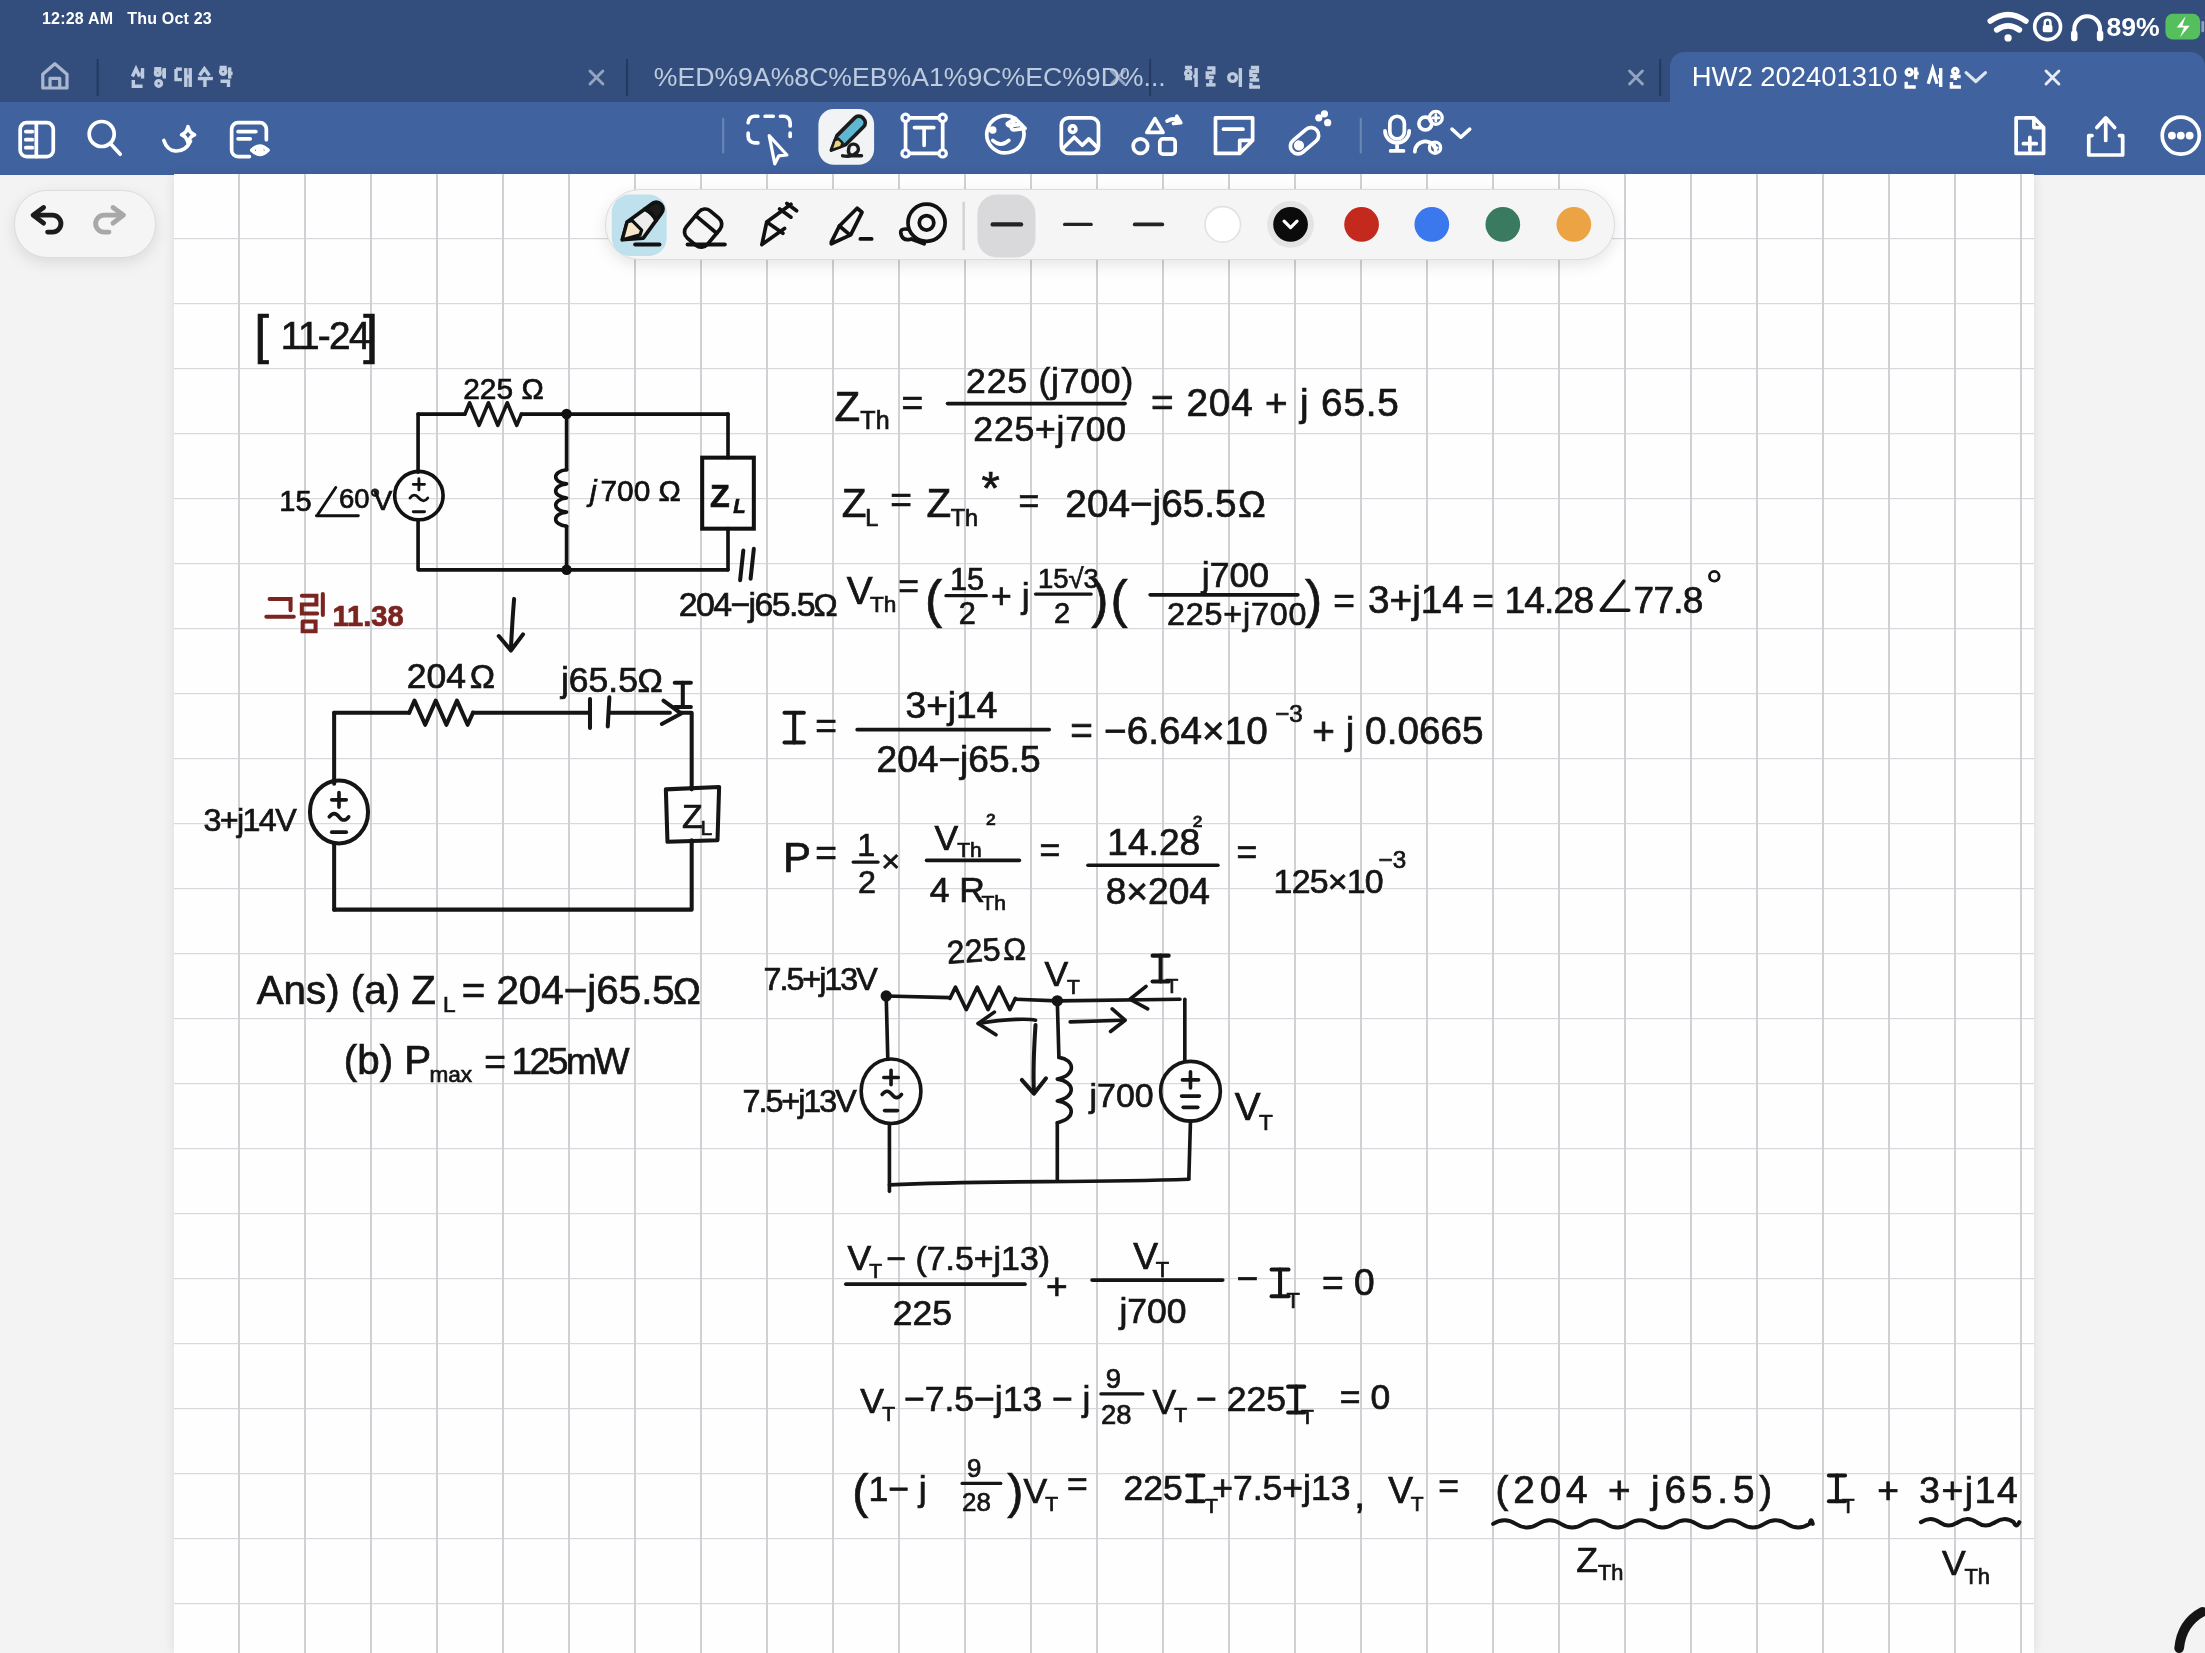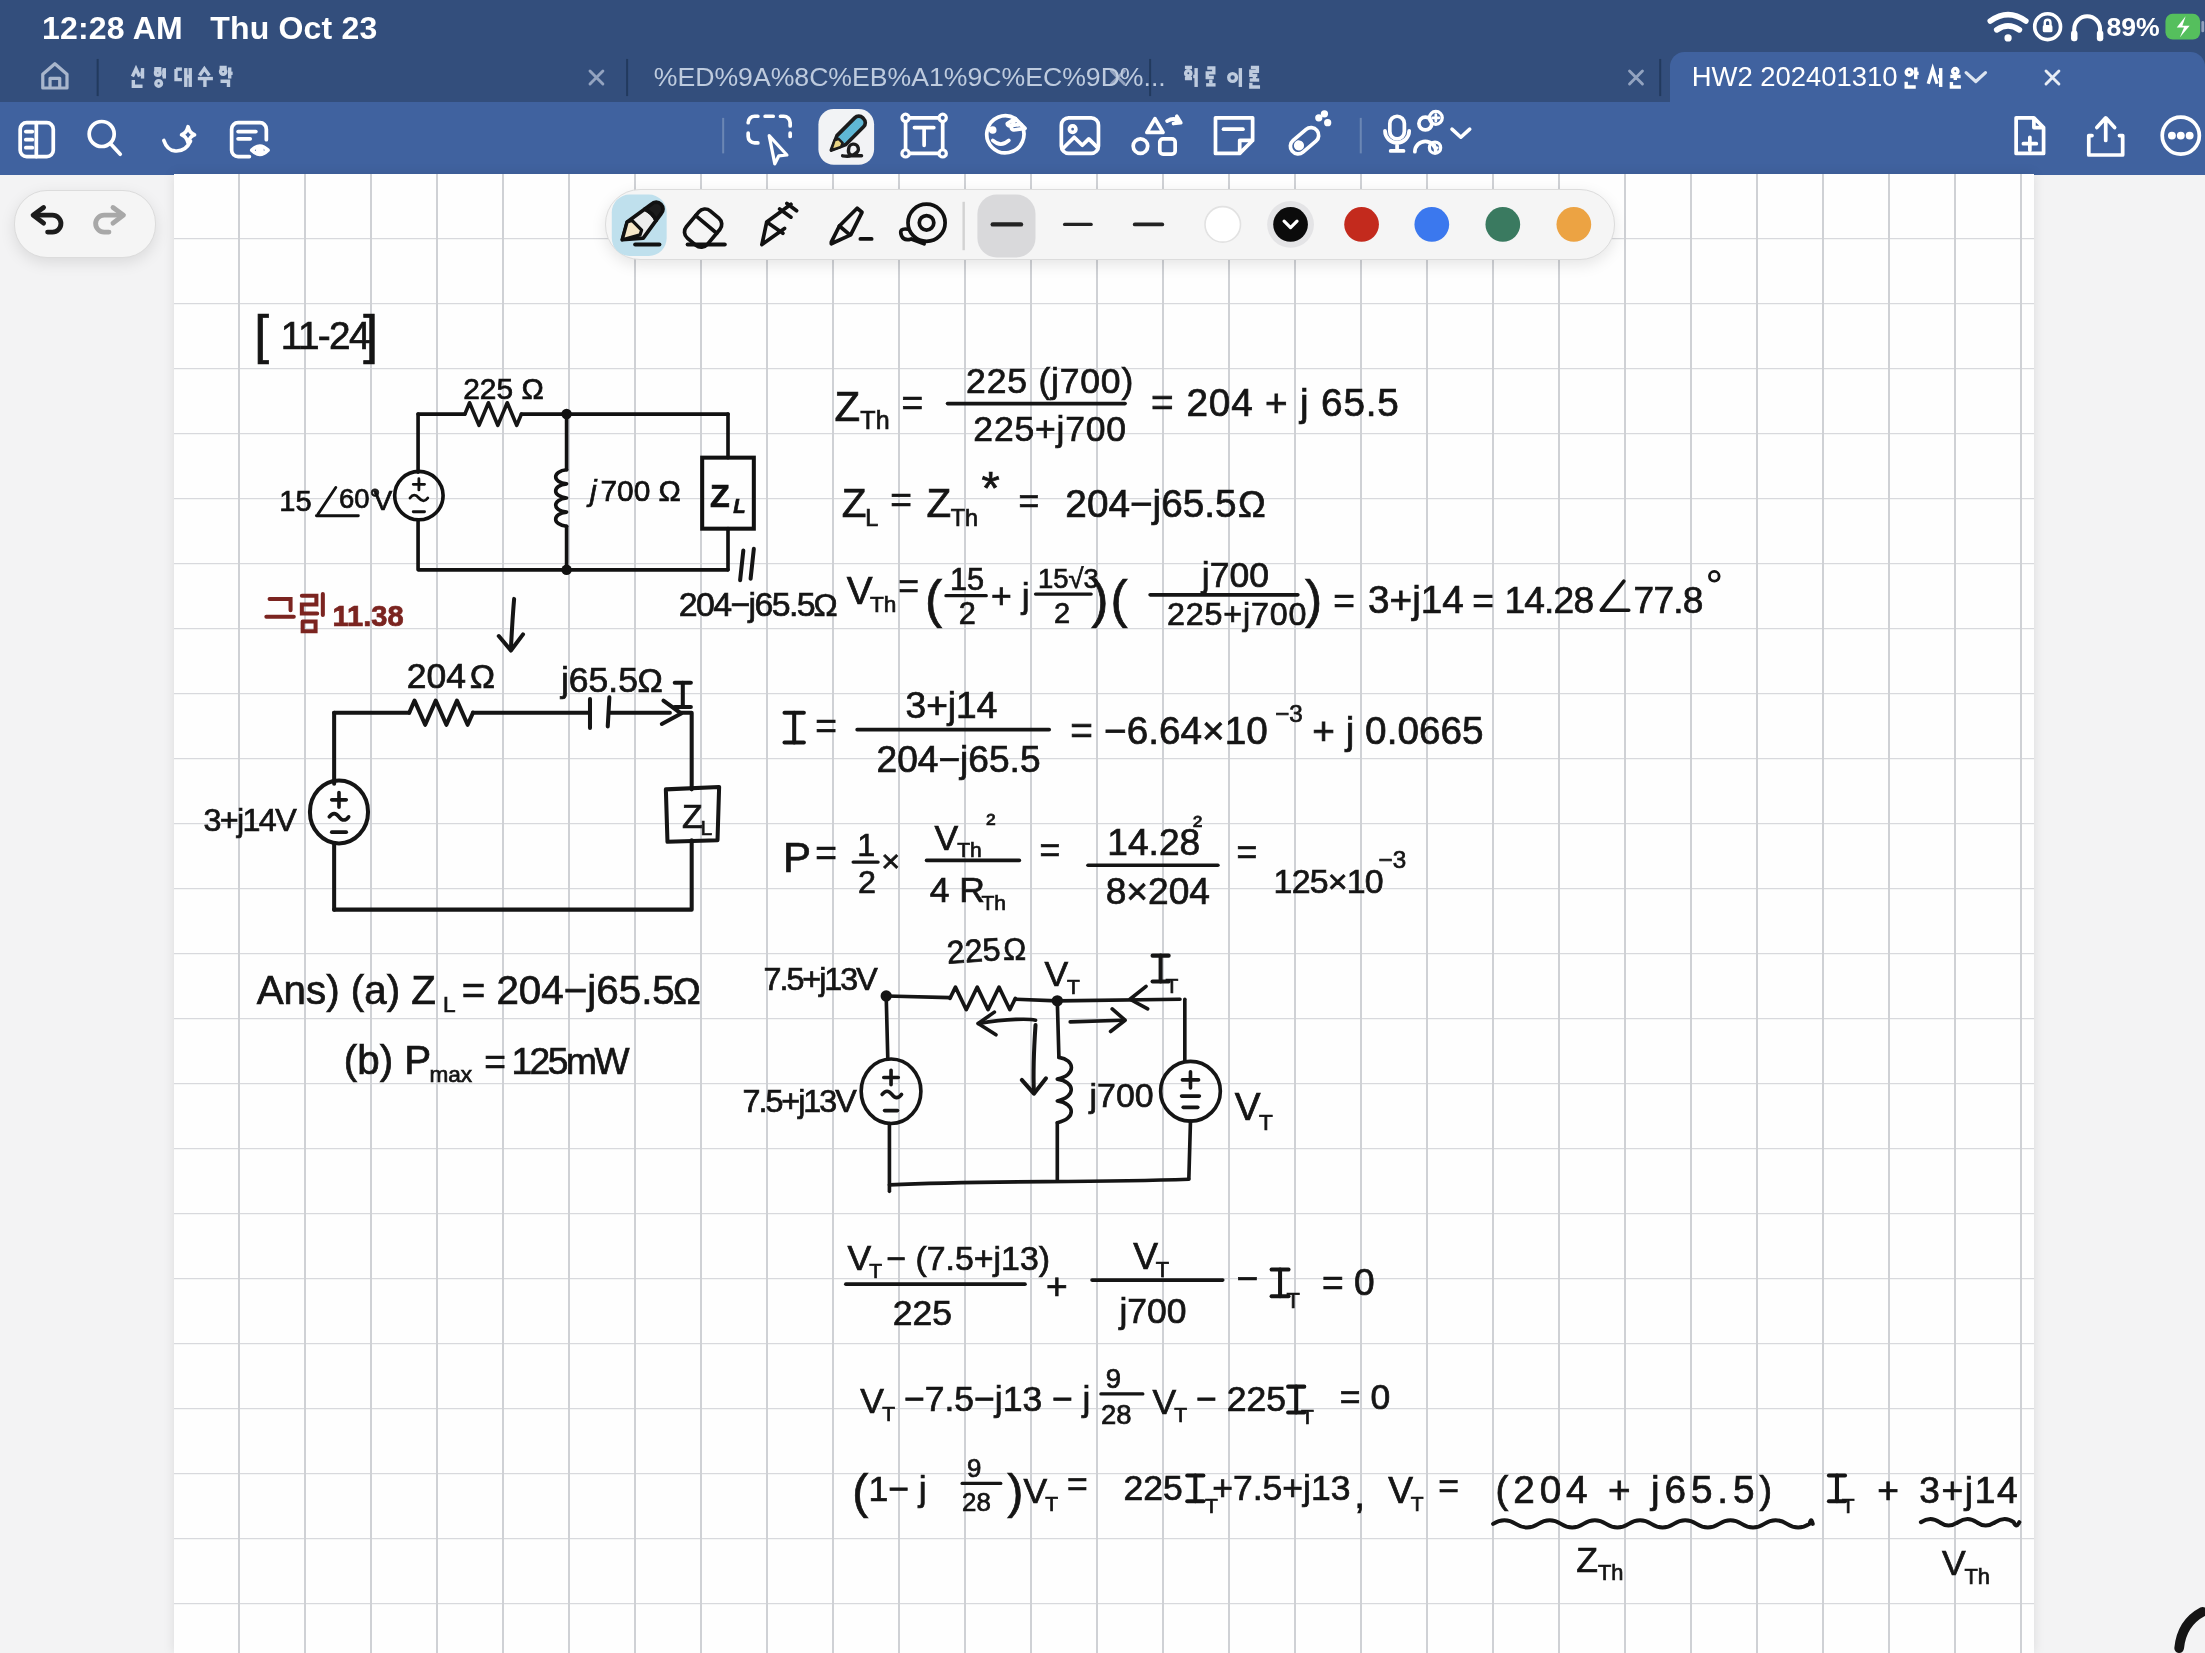--- a/index.html
+++ b/index.html
@@ -2,21 +2,21 @@
 <html style="font-size:13px"><head>
 <meta charset="utf-8">
 <style>
   html,body{margin:0;padding:0;}
   body{width:2205px;height:1653px;position:relative;overflow:hidden;
        background:#f3f3f4;font-family:"Liberation Sans",sans-serif;}
   #topbar{position:absolute;left:0;top:0;width:2205px;height:102px;background:#334e7c;}
   #toolbar{position:absolute;left:0;top:102px;width:2205px;height:73px;background:#40629f;}
   #activetab{position:absolute;left:1670px;top:52px;width:535px;height:50px;background:#40629f;
              border-radius:14.5px 14.5px 0 0;}
-  #statustext{position:absolute;left:42px;top:9.7px;color:#fff;font-size:32px;font-weight:bold;letter-spacing:0.2px;}
+  #statustext{position:absolute;left:42px;top:9.7px;color:#fff;font-size:16px;font-weight:bold;letter-spacing:0.2px;}
   #page{position:absolute;left:174px;top:174px;width:1860px;height:1479px;background:#fefefe;
         background-image:
           repeating-linear-gradient(to right, transparent 0, transparent 64px, #cfd1d5 64px, #cfd1d5 66px),
           repeating-linear-gradient(to bottom, transparent 0, transparent 64px, #cfd1d5 64px, #cfd1d5 65px);
         background-position:0px 0px, 0 0.2px;
         box-shadow:0 0 11.3px rgba(0,0,0,0.10);}
   .float{position:absolute;background:#f5f5f5;border:1.6px solid #dcdcdc;
          box-shadow:0 4.8px 14.5px rgba(0,0,0,0.10);}
   #undoredo{left:13.7px;top:190px;width:140px;height:66px;border-radius:33px;}
   #penbar{left:605px;top:189px;width:1008px;height:69px;border-radius:35px;}

